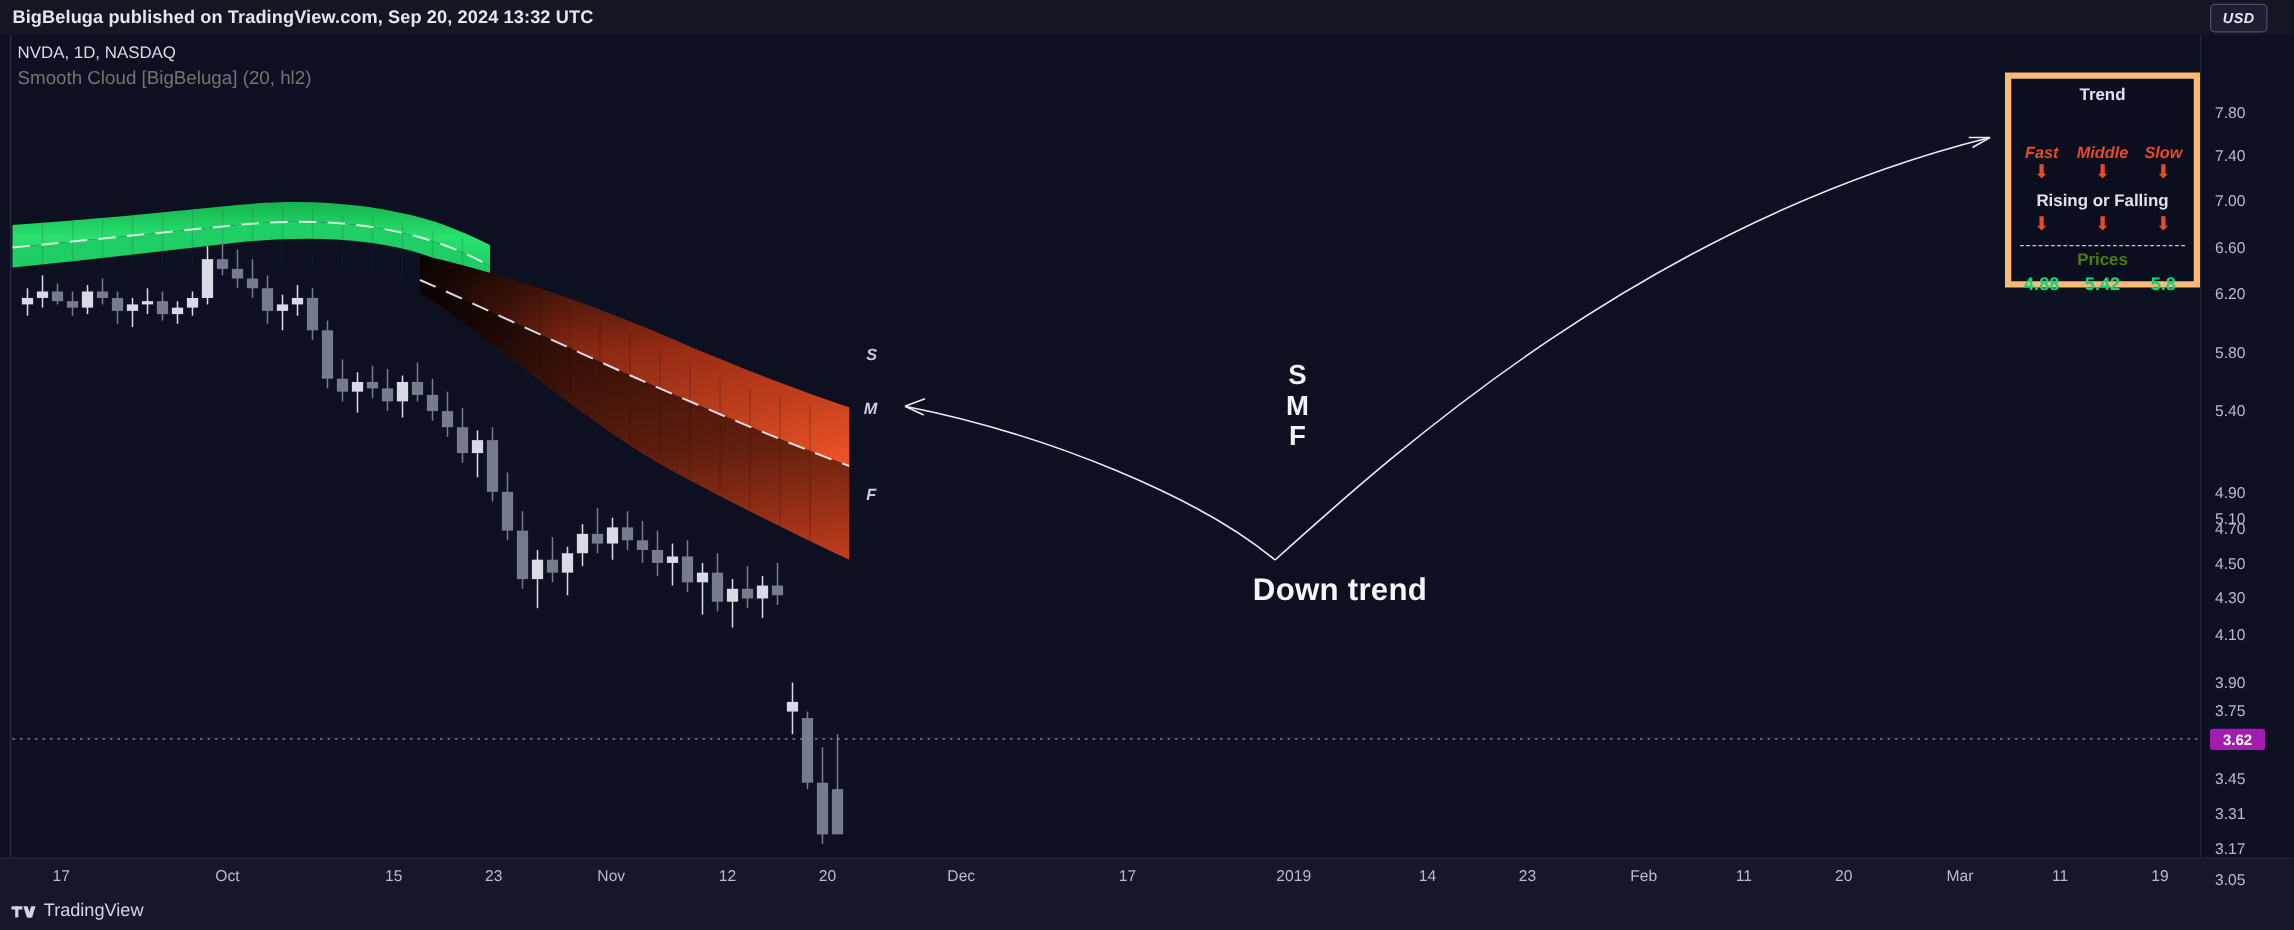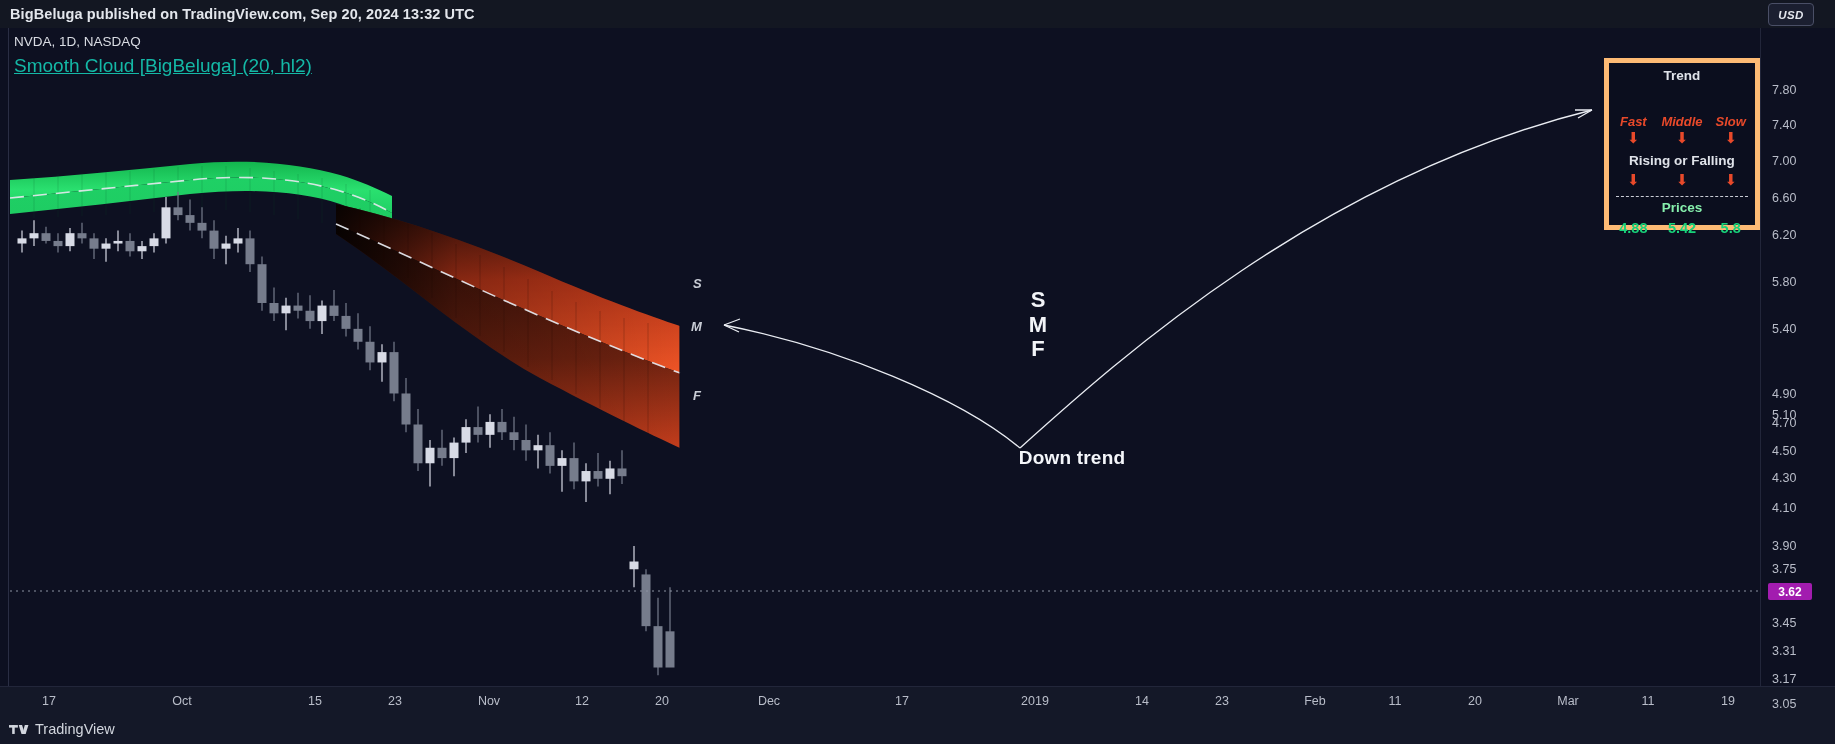--- a/index.html
+++ b/index.html
@@ -18,35 +18,35 @@
   }
   
   #pane{
     position:absolute;left:0;top:28px;width:1835px;height:686px;
     background:#0d1021;overflow:hidden;
   }
   #leftrule{position:absolute;left:8px;top:0;width:1px;height:686px;background:#2a2e44;}
   
   #legend{position:absolute;left:14px;top:4px;line-height:1.45;}
   #legend .l1{font-size:13.5px;color:#d9dce3;}
-  #legend .l2{font-size:19px;color:#14b8a6;text-decoration:underline;}
+  #legend .l2{font-size:15px;color:#737373;}
   
   #chartsvg{position:absolute;left:0;top:0;width:1835px;height:686px;}
   
   .smflabel{
     position:absolute;font-style:italic;font-weight:700;font-size:13px;color:#c9cdd6;
   }
   
   #smfstack{
     position:absolute;left:1023px;top:260px;width:30px;text-align:center;
     font-size:22px;font-weight:700;color:#f2f4f8;line-height:1.12;
   }
   #downtrend{
-    position:absolute;left:972px;top:419px;width:200px;text-align:center;
-    font-size:19px;font-weight:700;color:#f4f6fa;letter-spacing:.2px;
+    position:absolute;left:972px;top:430px;width:200px;text-align:center;
+    font-size:25px;font-weight:700;color:#f4f6fa;letter-spacing:.2px;
   }
   
   #infopanel{
     position:absolute;left:1604px;top:30px;width:156px;height:172px;
     border:5px solid #fdba74;background:#0b0e1e;box-sizing:border-box;
     padding-top:3px;
   }
   #infopanel .ttl{
     text-align:center;font-size:13.5px;font-weight:700;color:#dfe2e9;margin-top:2px;
   }
@@ -56,21 +56,21 @@
     font-size:13px;font-weight:700;font-style:italic;color:#e8492a;margin-top:28px;
   }
   #infopanel .arw{font-size:15px;line-height:1.05;color:#e8492a;margin-top:1px;}
   #infopanel .rf{
     text-align:center;font-size:13.5px;font-weight:700;color:#dfe2e9;margin-top:7px;
   }
   #infopanel .dash{
     margin:8px 7px 0 7px;border-top:1px dashed #c8cbd4;height:0;
   }
   #infopanel .pxttl{
-    text-align:center;font-size:13.5px;font-weight:700;color:#86efac;margin-top:3px;
+    text-align:center;font-size:13.5px;font-weight:700;color:#4d7c0f;margin-top:3px;
   }
   #infopanel .px{font-size:14.5px;font-weight:700;color:#18d27a;margin-top:2px;}
   
   #priceaxis{
     position:absolute;left:1760px;top:28px;width:75px;height:686px;
     background:#0d1021;border-left:1px solid #22263a;box-sizing:border-box;
   }
   #usdbadge{
     position:absolute;left:1768px;top:3px;width:44px;height:21px;
     border:1px solid #4a4f66;border-radius:4px;background:#1b1f30;

